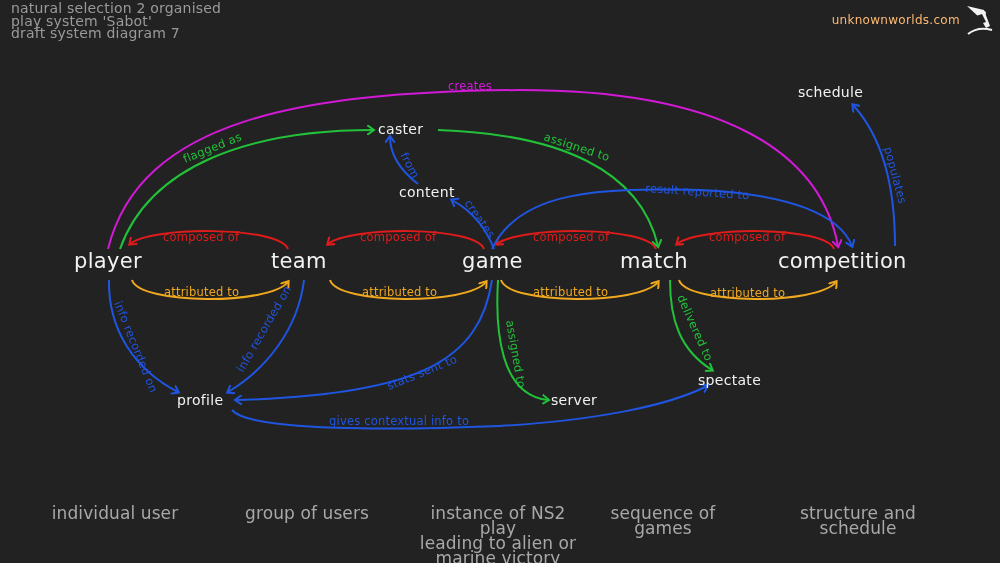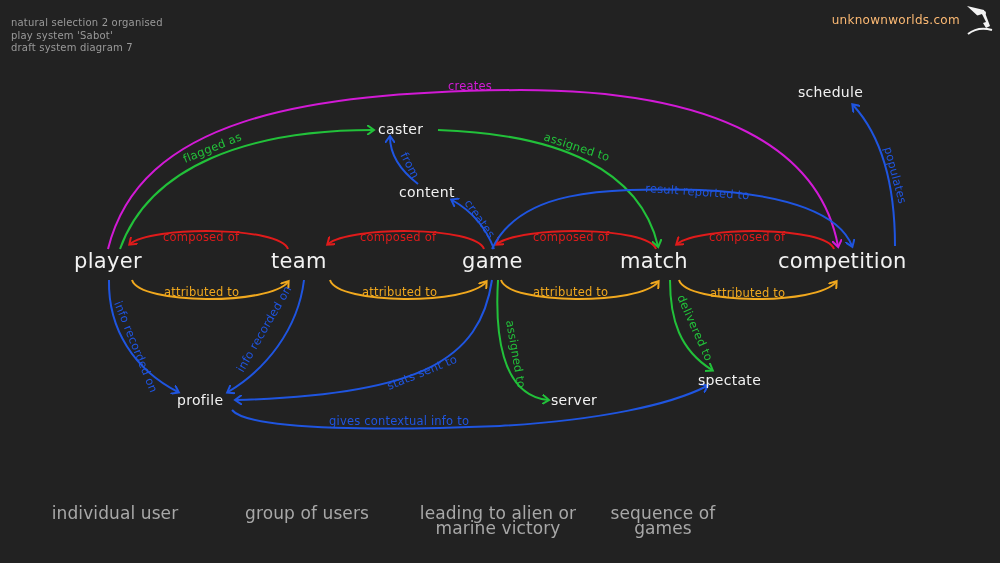--- a/index.html
+++ b/index.html
@@ -3,22 +3,22 @@
 <meta charset="utf-8">
 <style>
   html, body { margin: 0; padding: 0; }
   body {
     width: 1000px; height: 563px; overflow: hidden;
     background: #222222;
     font-family: "DejaVu Sans", sans-serif;
     position: relative;
   }
   .header-note {
-    position: absolute; left: 11px; top: 17px;
-    color: #9a9a9a; font-size: 10px; line-height: 12.5px;
+    position: absolute; left: 11px; top: 2px;
+    color: #9a9a9a; font-size: 14px; line-height: 12.5px;
     letter-spacing: 0.2px;
   }
   .header-note div { white-space: nowrap; }
   .brand {
     position: absolute; right: 40px; top: 13px;
     color: #fdba74; font-size: 12px; letter-spacing: 0.3px;
   }
   .brand-logo {
     position: absolute; right: 6px; top: 4px; width: 30px; height: 32px;
   }
@@ -150,20 +150,22 @@
   <text class="node-small" x="698" y="385">spectate</text>
 </svg>
 
 <div class="desc" style="left:40px; width:150px;">
   <div>individual user</div>
 </div>
 <div class="desc" style="left:232px; width:150px;">
   <div>group of users</div>
 </div>
 <div class="desc" style="left:418px; width:160px;">
+  <div>instance of NS2 play</div>
   <div>leading to alien or</div>
   <div>marine victory</div>
 </div>
 <div class="desc" style="left:588px; width:150px;">
   <div>sequence of games</div>
 </div>
 <div class="desc" style="left:768px; width:180px;">
+  <div>structure and schedule</div>
 </div>
 
 </body></html>

